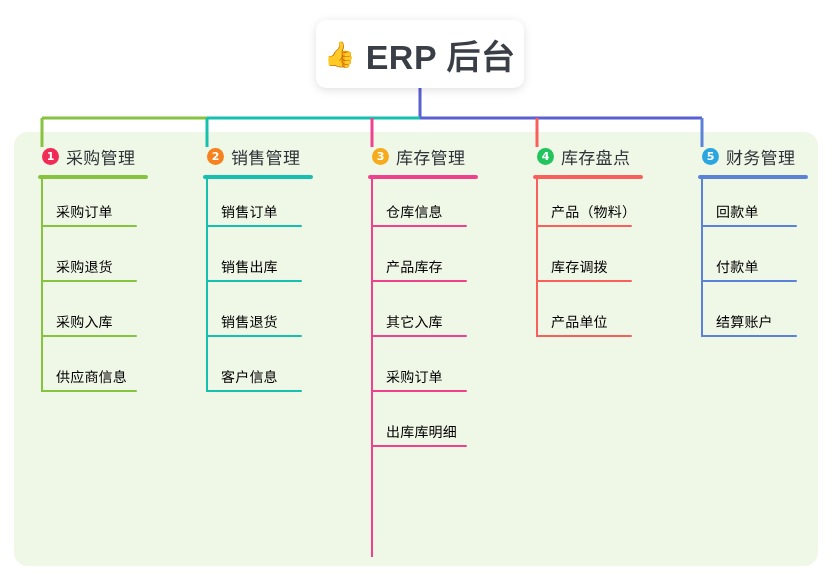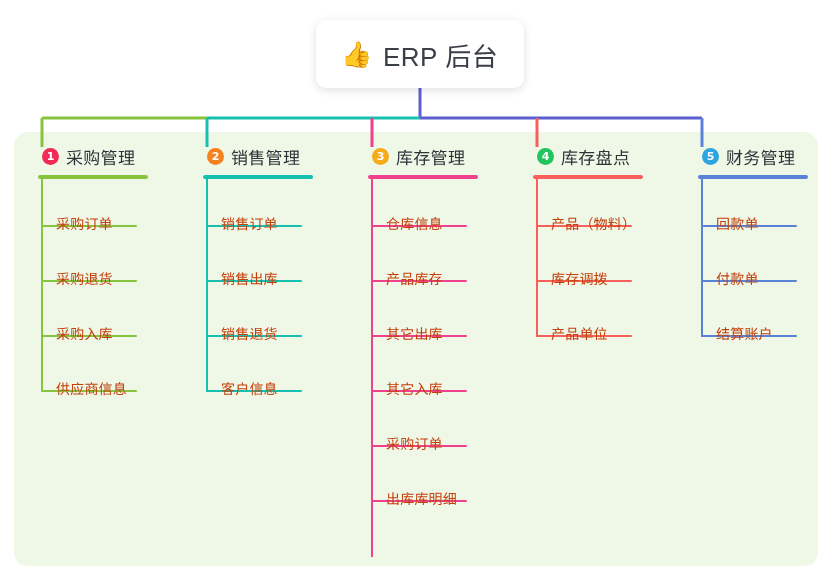--- a/index.html
+++ b/index.html
@@ -37,24 +37,25 @@
     gap: 10px;
     box-sizing: border-box;
     z-index: 5;
   }
   .root-emoji {
     font-size: 25px;
     line-height: 1;
     display: inline-block;
   }
   .root-label {
-    font-size: 26px;
+    font-size: 34px;
     color: #3a3f47;
     letter-spacing: 0.5px;
     white-space: nowrap;
+    font-weight: bold;
   }
 
   
   #wires {
     position: absolute;
     left: 0;
     top: 0;
     width: 839px;
     height: 588px;
     z-index: 2;
@@ -121,23 +122,23 @@
     width: 2px;
   }
   .leaf {
     position: relative;
     height: 55px;
     box-sizing: border-box;
   }
   .leaf-text {
     position: absolute;
     left: 18px;
-    bottom: 1px;
+    bottom: 13px;
     font-size: 14px;
-    color: #c2410c;
+    color: #000000;
     white-space: nowrap;
     letter-spacing: 0.2px;
   }
   .leaf-rule {
     position: absolute;
     left: 3px;
     bottom: 7px;
     height: 2px;
     width: 96px;
     border-radius: 1px;
@@ -231,24 +232,20 @@
           <div class="leaf">
             <div class="leaf-rule" style="background: rgb(240, 65, 142);"></div>
             <div class="leaf-text">仓库信息</div>
           </div>
           <div class="leaf">
             <div class="leaf-rule" style="background: rgb(240, 65, 142);"></div>
             <div class="leaf-text">产品库存</div>
           </div>
           <div class="leaf">
             <div class="leaf-rule" style="background: rgb(240, 65, 142);"></div>
-            <div class="leaf-text">其它出库</div>
-          </div>
-          <div class="leaf">
-            <div class="leaf-rule" style="background: rgb(240, 65, 142);"></div>
             <div class="leaf-text">其它入库</div>
           </div>
           <div class="leaf">
             <div class="leaf-rule" style="background: rgb(240, 65, 142);"></div>
             <div class="leaf-text">采购订单</div>
           </div>
           <div class="leaf">
             <div class="leaf-rule" style="background: rgb(240, 65, 142);"></div>
             <div class="leaf-text">出库库明细</div>
           </div>

